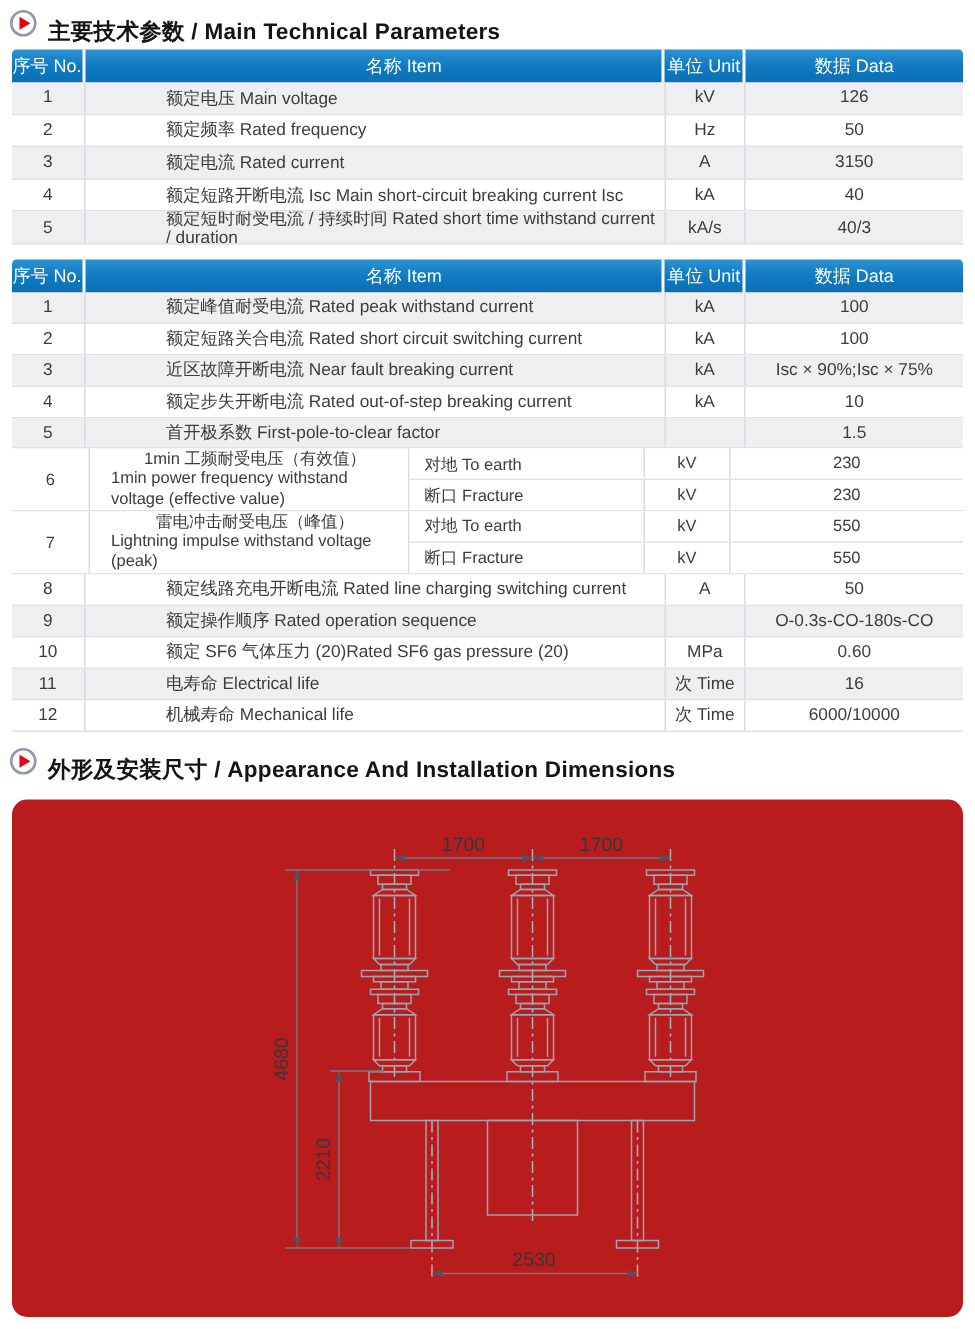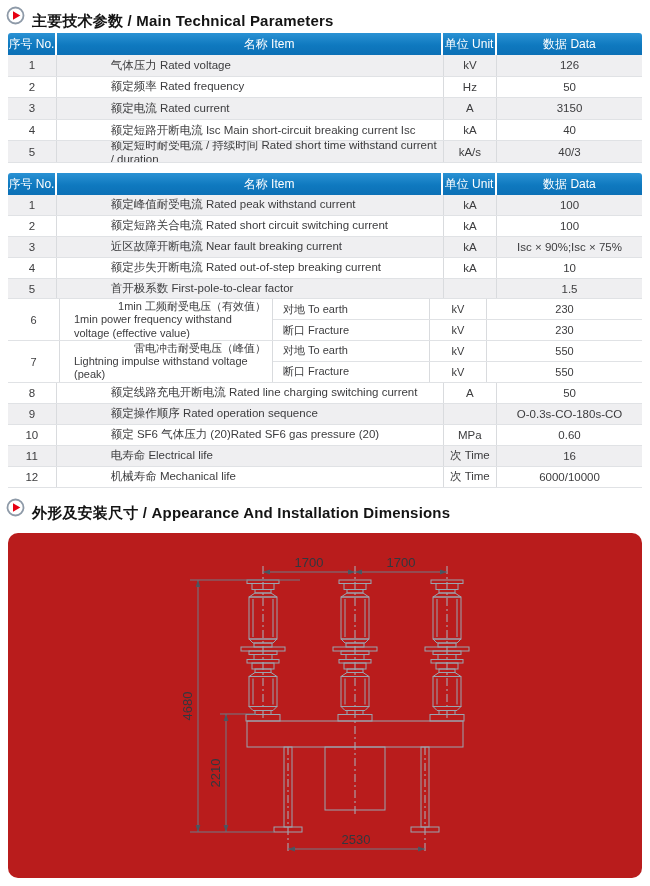--- a/index.html
+++ b/index.html
@@ -29,21 +29,21 @@
   .unit { width:57px;  justify-content:center; border-right:1px solid #d9dbde; }
   .data { width:155px; justify-content:center; }
 
   .tr { display:flex; border-bottom:1px solid #e0e2e5; background:#ffffff; font-size:11.5px; color:#3c3c3e; }
   .t1 .tr { height:21.6px; }
   .t2 .tr { height:20.9px; }
   .odd { background:#efeff1; }
 
   .trm { display:flex; height:41.8px; border-bottom:1px solid #e0e2e5; background:#ffffff; font-size:11px; color:#3c3c3e; }
   .itemmain { width:213px; padding-left:14px; padding-right:6px; border-right:1px solid #d9dbde;
-              display:flex; flex-direction:column; justify-content:center; align-items:flex-end; line-height:1.22; }
+              display:flex; flex-direction:column; justify-content:center; align-items:center; line-height:1.22; }
   .subwrap { width:369px; display:flex; flex-direction:column;text-align:right; }
   .subrow { display:flex; height:20.9px; background:#ffffff; }
   .subrow.first { border-bottom:1px solid #e0e2e5; }
   .sub { width:157px; padding-left:10px; border-right:1px solid #d9dbde; }
 
   .panel { position:absolute; left:8px; top:533px; width:634px; height:345px; background:#b91c1c; border-radius:10px; }
   svg text { font-family:"Liberation Sans", sans-serif; font-size:13px; fill:#32383f; }
 </style>
 </head>
 <body>
@@ -58,21 +58,21 @@
 
 <div class="tbl t1">
   <div class="thead">
     <div class="c no">序号 No.</div>
     <div class="c item">名称 Item</div>
     <div class="c unit">单位 Unit</div>
     <div class="c data">数据 Data</div>
   </div>
   <div class="tr odd">
     <div class="c no">1</div>
-    <div class="c item">气体压力 Rated voltage</div>
+    <div class="c item">额定电压 Main voltage</div>
     <div class="c unit">kV</div>
     <div class="c data">126</div>
   </div>
   <div class="tr">
     <div class="c no">2</div>
     <div class="c item">额定频率 Rated frequency</div>
     <div class="c unit">Hz</div>
     <div class="c data">50</div>
   </div>
   <div class="tr odd">

